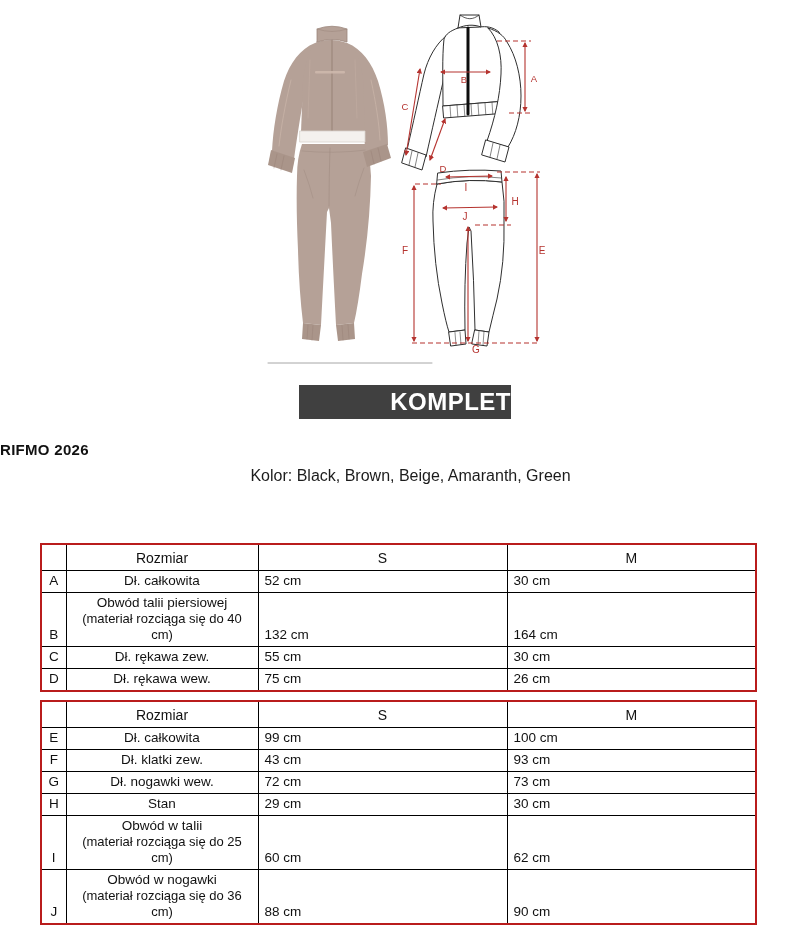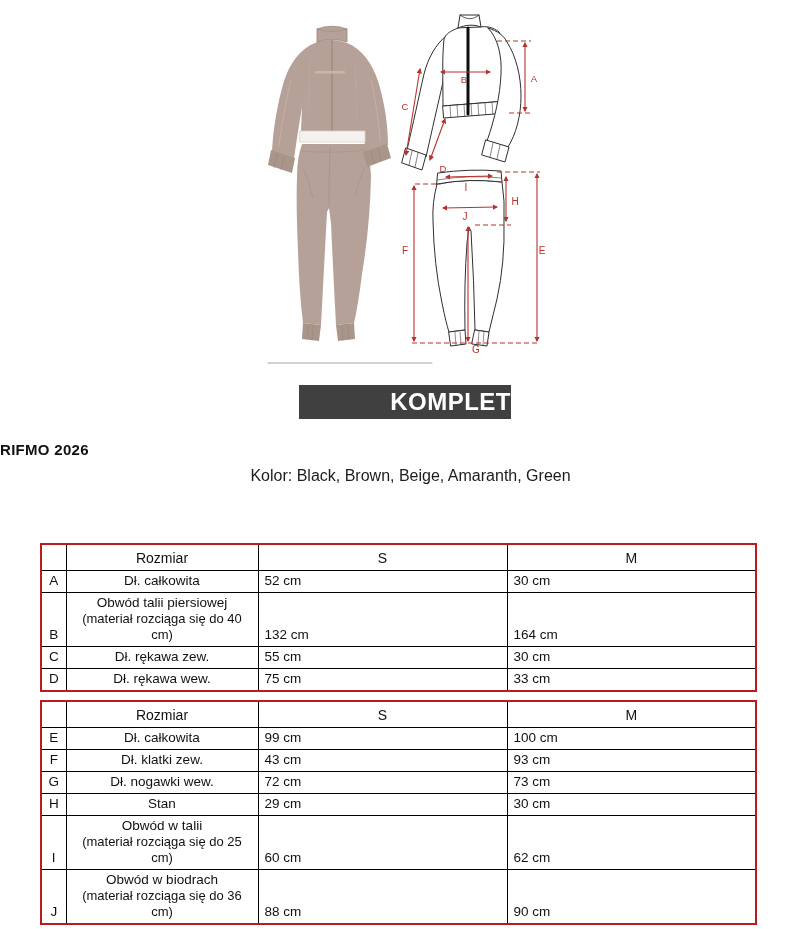--- a/index.html
+++ b/index.html
@@ -184,21 +184,21 @@
           </td>
           <td class="val">55 cm</td>
           <td class="val">30 cm</td>
         </tr>
         <tr class="drow">
           <td class="letter">D</td>
           <td class="label">
             <div>Dł. rękawa wew.</div>
           </td>
           <td class="val">75 cm</td>
-          <td class="val">33 cm</td>
+          <td class="val">26 cm</td>
         </tr>
       </tbody>
   </table>
   <table class="size" id="table-bottom">
     <colgroup>
         <col class="c-letter">
         <col class="c-label">
         <col>
         <col>
       </colgroup>
@@ -246,21 +246,21 @@
           <td class="label">
             <div>Obwód w talii</div>
             <div class="sublabel">(materiał rozciąga się do 25 cm)</div>
           </td>
           <td class="val">60 cm</td>
           <td class="val">62 cm</td>
         </tr>
         <tr class="drow has-sub">
           <td class="letter">J</td>
           <td class="label">
-            <div>Obwód w biodrach</div>
+            <div>Obwód w nogawki</div>
             <div class="sublabel">(materiał rozciąga się do 36 cm)</div>
           </td>
           <td class="val">88 cm</td>
           <td class="val">90 cm</td>
         </tr>
       </tbody>
   </table>
 
 </div>
 

